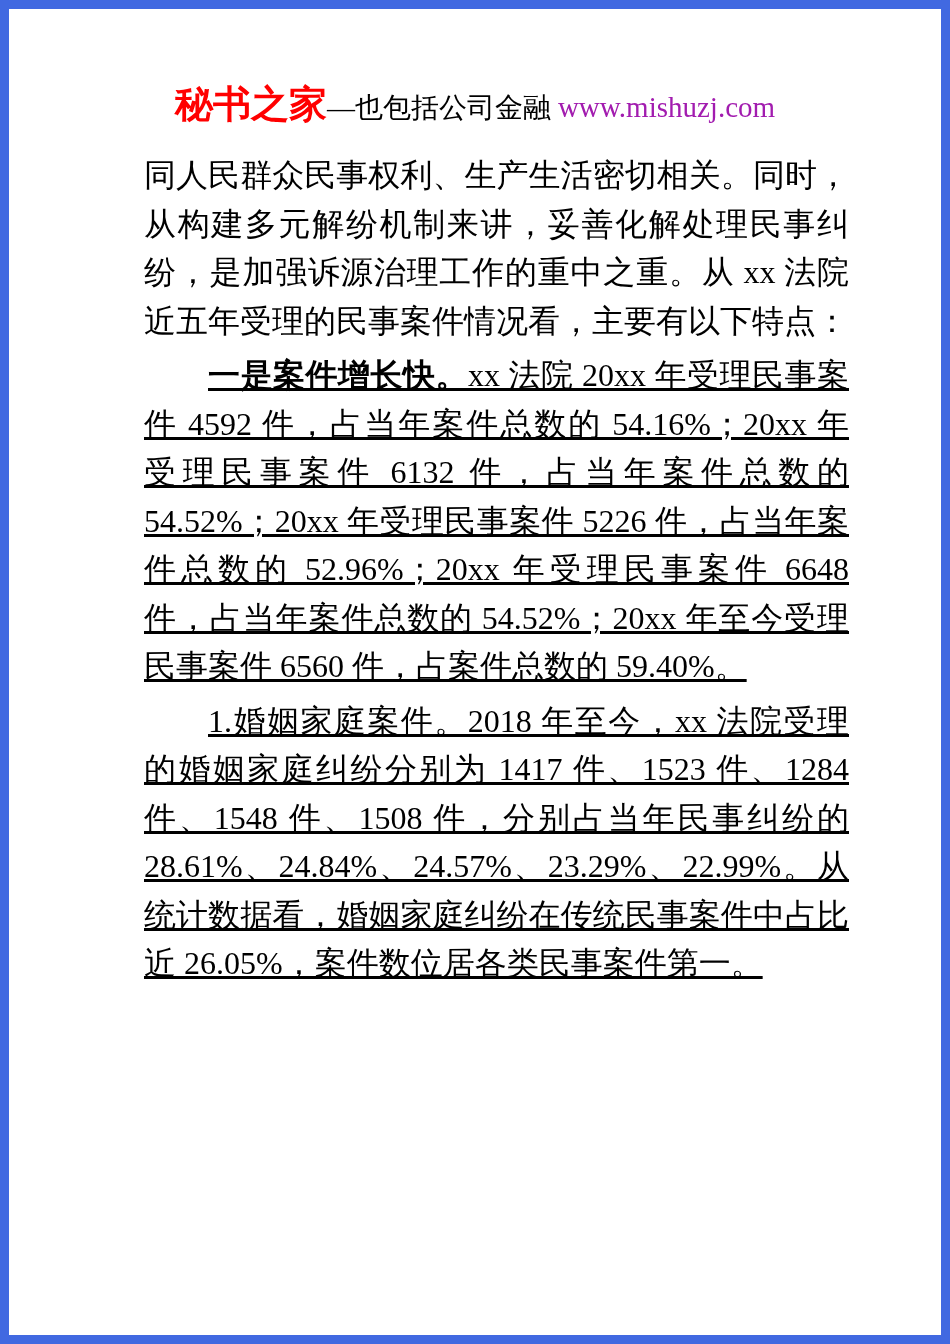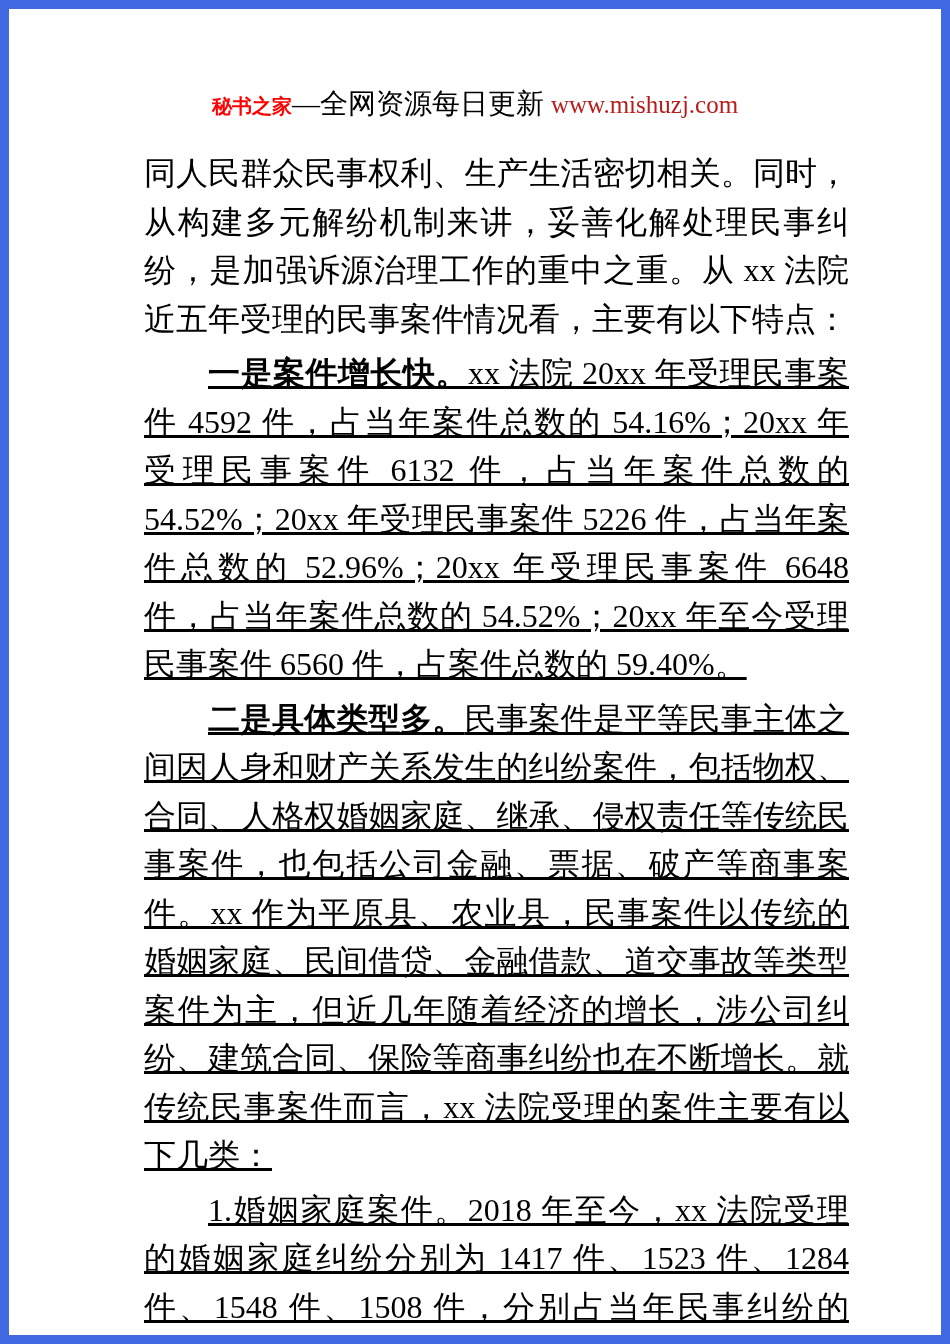--- a/index.html
+++ b/index.html
@@ -19,48 +19,47 @@
     pointer-events: none;
     box-sizing: border-box;
   }
   .header {
     margin-top: 84px;
     text-align: center;
     font-size: 28px;
     line-height: 40px;
     white-space: nowrap;
   }
-  .brand   { color: #FF0000; font-weight: 700; font-size: 20px; }
+  .brand   { color: #FF0000; font-weight: 700; font-size: 38px; }
   .dash    { color: #000000; }
   .tagline { color: #000000; }
-  .url     { color: #b91c1c; font-size: 25px; text-decoration: none; }
+  .url     { color: #a21caf; font-size: 29px; text-decoration: none; }
   .content {
     padding: 17px 95px 0 138px;
     font-size: 32px;
     line-height: 48.5px;
     text-align: justify;
     text-justify: inter-ideograph;
   }
   .content p { margin: 6px; padding: 0; }
   .content p.indent { text-indent: 2em; text-decoration: underline; }
   .lead { font-weight: 700; }
 </style>
 </head>
 <body>
 
 <div class="page">
   <div class="frame"></div>
 
   <div class="header">
-    <span class="brand">秘书之家</span><span class="dash">—</span><span class="tagline">全网资源每日更新 </span><span class="url">www.mishuzj.com</span>
+    <span class="brand">秘书之家</span><span class="dash">—</span><span class="tagline">也包括公司金融 </span><span class="url">www.mishuzj.com</span>
   </div>
 
   <div class="content">
     <p><span class="lead"></span><span>同人民群众民事权利、生产生活密切相关。同时，从构建多元解纷机制来讲，妥善化解处理民事纠纷，是加强诉源治理工作的重中之重。从 xx 法院近五年受理的民事案件情况看，主要有以下特点：</span></p>
 
     <p class="indent"><span class="lead">一是案件增长快。</span><span>xx 法院 20xx 年受理民事案件 4592 件，占当年案件总数的 54.16%；20xx 年受理民事案件 6132 件，占当年案件总数的 54.52%；20xx 年受理民事案件 5226 件，占当年案件总数的 52.96%；20xx 年受理民事案件 6648 件，占当年案件总数的 54.52%；20xx 年至今受理民事案件 6560 件，占案件总数的 59.40%。</span></p>
 
-    <p class="indent"><span class="lead">二是具体类型多。</span><span>民事案件是平等民事主体之间因人身和财产关系发生的纠纷案件，包括物权、合同、人格权婚姻家庭、继承、侵权责任等传统民事案件，也包括公司金融、票据、破产等商事案件。xx 作为平原县、农业县，民事案件以传统的婚姻家庭、民间借贷、金融借款、道交事故等类型案件为主，但近几年随着经济的增长，涉公司纠纷、建筑合同、保险等商事纠纷也在不断增长。就传统民事案件而言，xx 法院受理的案件主要有以下几类：</span></p>
 
     <p class="indent"><span class="lead"></span><span>1.婚姻家庭案件。2018 年至今，xx 法院受理的婚姻家庭纠纷分别为 1417 件、1523 件、1284 件、1548 件、1508 件，分别占当年民事纠纷的 28.61%、24.84%、24.57%、23.29%、22.99%。从统计数据看，婚姻家庭纠纷在传统民事案件中占比近 26.05%，案件数位居各类民事案件第一。</span></p>
 
   </div>
 </div>
 
 </body></html>

